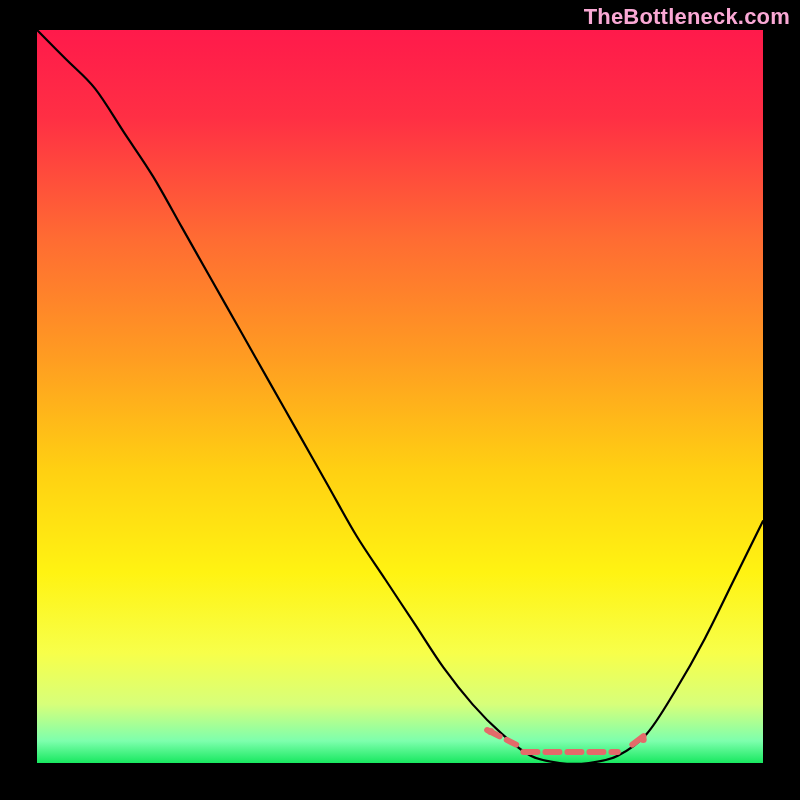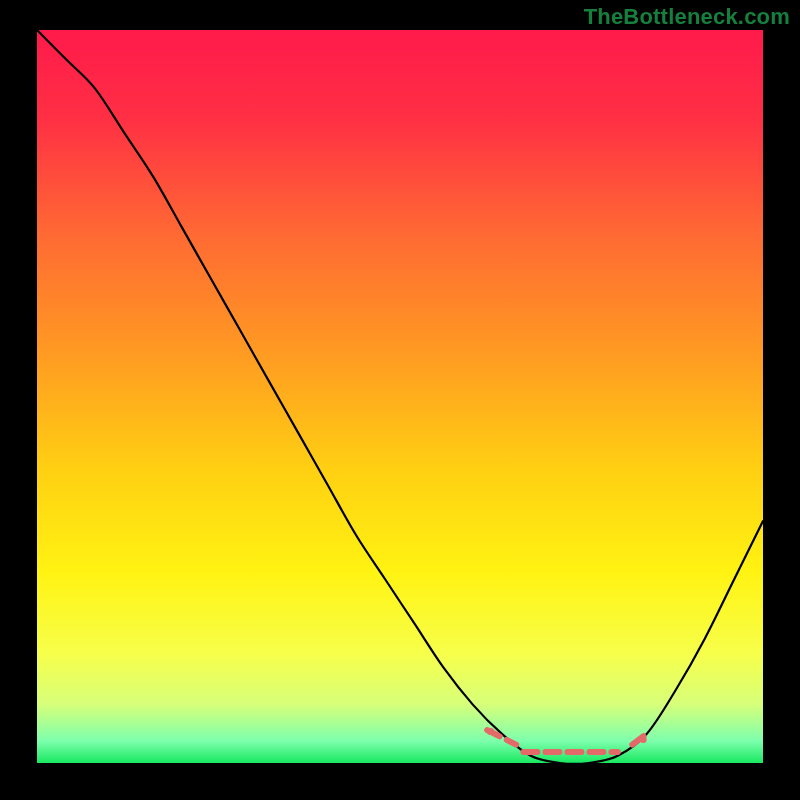--- a/index.html
+++ b/index.html
@@ -14,21 +14,21 @@
   .frame {
     position: relative;
     width: 800px;
     height: 800px;
     background: #000;
   }
   .watermark {
     position: absolute;
     top: 4px;
     right: 10px;
-    color: #15803d;
+    color: #f9a8d4;
     font-size: 22px;
     font-weight: 600;
     letter-spacing: 0.2px;
     z-index: 10;
   }
   .plot-area {
     position: absolute;
     left: 37px;
     top: 30px;
     width: 726px;

